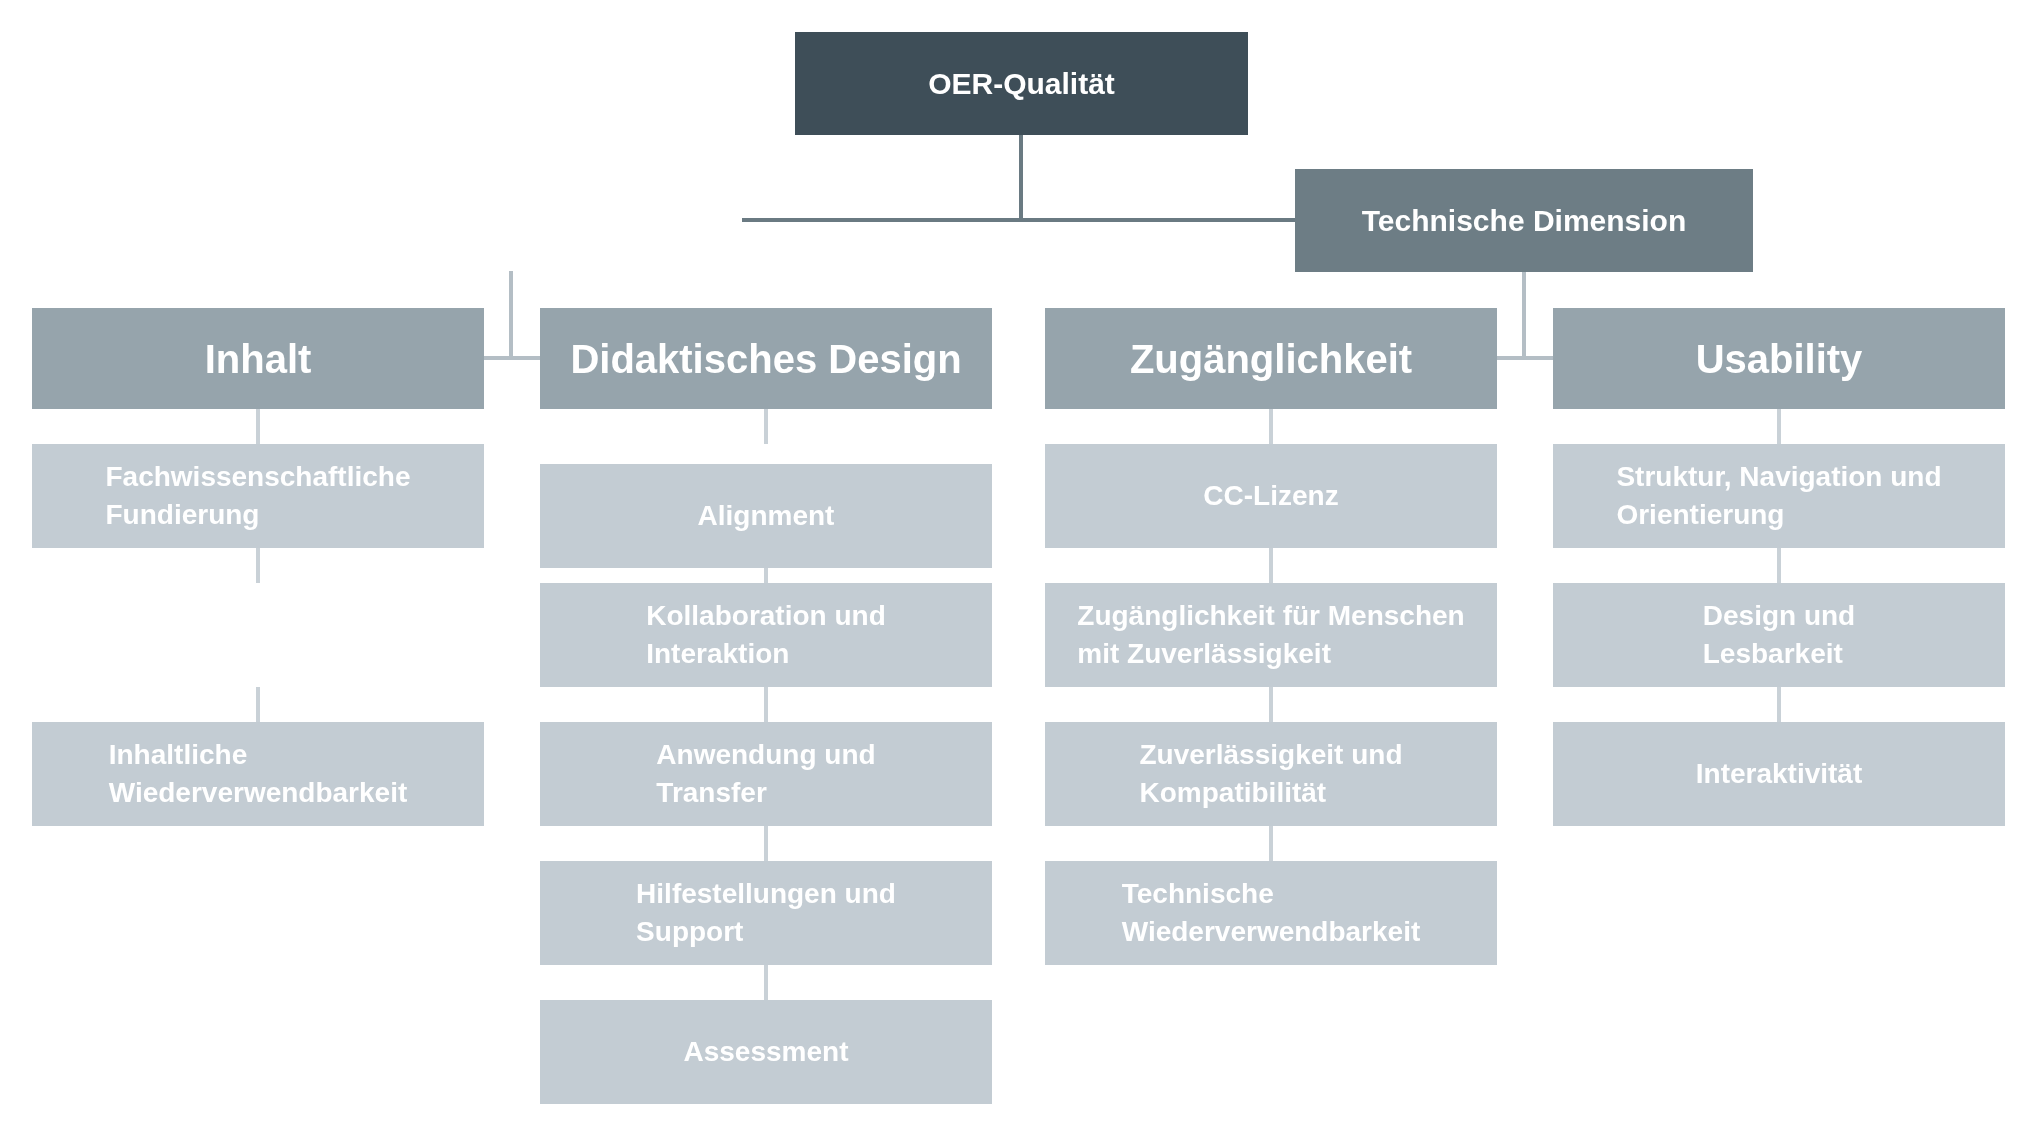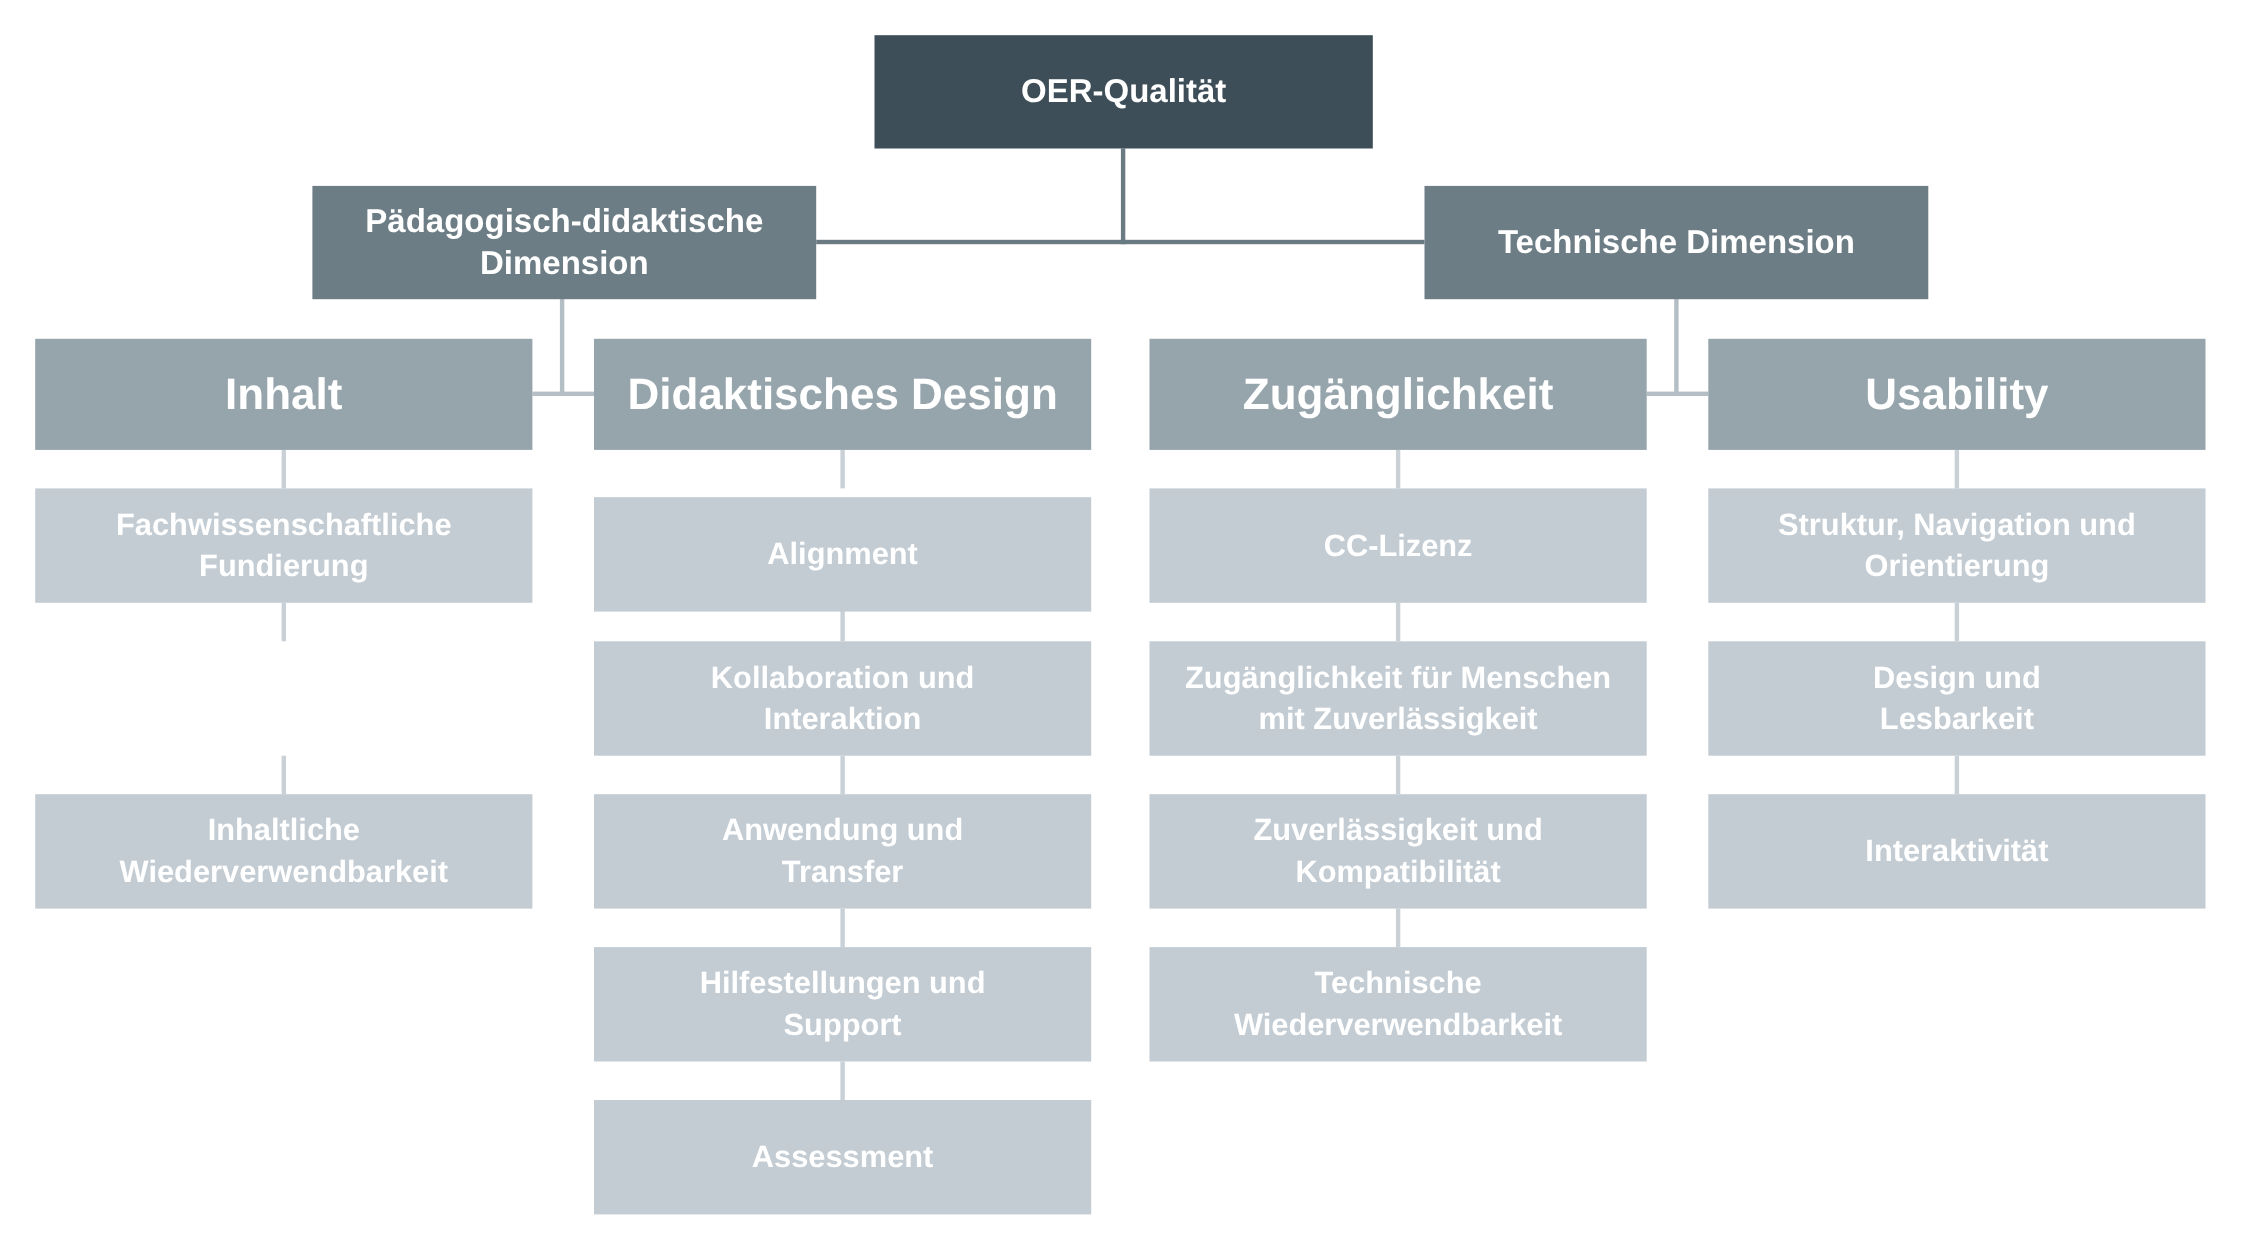--- a/index.html
+++ b/index.html
@@ -16,21 +16,21 @@
     background: var(--page-bg, #ffffff);
     font-family: "Liberation Sans", "DejaVu Sans", sans-serif;
     overflow: hidden;
   }
 
   .box {
     position: absolute;
     display: flex;
     align-items: center;
     justify-content: center;
-    text-align: center;
+    text-align: left;
     color: var(--text-color, #ffffff);
     font-weight: 700;
     white-space: pre-line;
     line-height: 38px;
     padding: 0 19px;
   }
 
   .lvl-root {
     background: var(--root-fill, #3e4e58);
     font-size: 30px;
@@ -78,35 +78,33 @@
   <div class="line c-dark" style="left:1019px; top:135px; width:4px; height:87px"></div>
   <div class="line c-dark" style="left:742px; top:218px; width:553px; height:4px"></div>
 
   <div class="line c-mid" style="left:509px; top:271px; width:4px; height:89px"></div>
   <div class="line c-mid" style="left:484px; top:356px; width:56px; height:4px"></div>
   <div class="line c-mid" style="left:1522px; top:271px; width:4px; height:89px"></div>
   <div class="line c-mid" style="left:1497px; top:356px; width:56px; height:4px"></div>
 
   <div class="box lvl-root" style="left:795px; top:32px; width:453px; height:103px">OER-Qualität</div>
 
-  <div class="box lvl-dim" style="left:284px; top:169px; width:458px; height:103px">Pädagogisch-didaktische
-Dimension</div>
   <div class="box lvl-dim" style="left:1295px; top:169px; width:458px; height:103px">Technische Dimension</div>
 
   <div class="box lvl-cat" style="left:32px; top:308px; width:452px; height:101px">Inhalt</div>
   <div class="box lvl-cat" style="left:540px; top:308px; width:452px; height:101px">Didaktisches Design</div>
   <div class="box lvl-cat" style="left:1045px; top:308px; width:452px; height:101px">Zugänglichkeit</div>
   <div class="box lvl-cat" style="left:1553px; top:308px; width:452px; height:101px">Usability</div>
 
   <div class="box lvl-leaf" style="left:32px; top:444px; width:452px; height:104px">Fachwissenschaftliche
 Fundierung</div>
   <div class="box lvl-leaf" style="left:32px; top:722px; width:452px; height:104px">Inhaltliche
 Wiederverwendbarkeit</div>
 
-  <div class="box lvl-leaf" style="left:540px; top:452px; width:452px; height:104px">Alignment</div>
+  <div class="box lvl-leaf" style="left:540px; top:464px; width:452px; height:104px">Alignment</div>
   <div class="box lvl-leaf" style="left:540px; top:583px; width:452px; height:104px">Kollaboration und
 Interaktion</div>
   <div class="box lvl-leaf" style="left:540px; top:861px; width:452px; height:104px">Hilfestellungen und
 Support</div>
   <div class="box lvl-leaf" style="left:540px; top:722px; width:452px; height:104px">Anwendung und
 Transfer</div>
   <div class="box lvl-leaf" style="left:540px; top:1000px; width:452px; height:104px">Assessment</div>
 
   <div class="box lvl-leaf" style="left:1045px; top:444px; width:452px; height:104px">CC-Lizenz</div>
   <div class="box lvl-leaf" style="left:1045px; top:583px; width:452px; height:104px">Zugänglichkeit für Menschen

